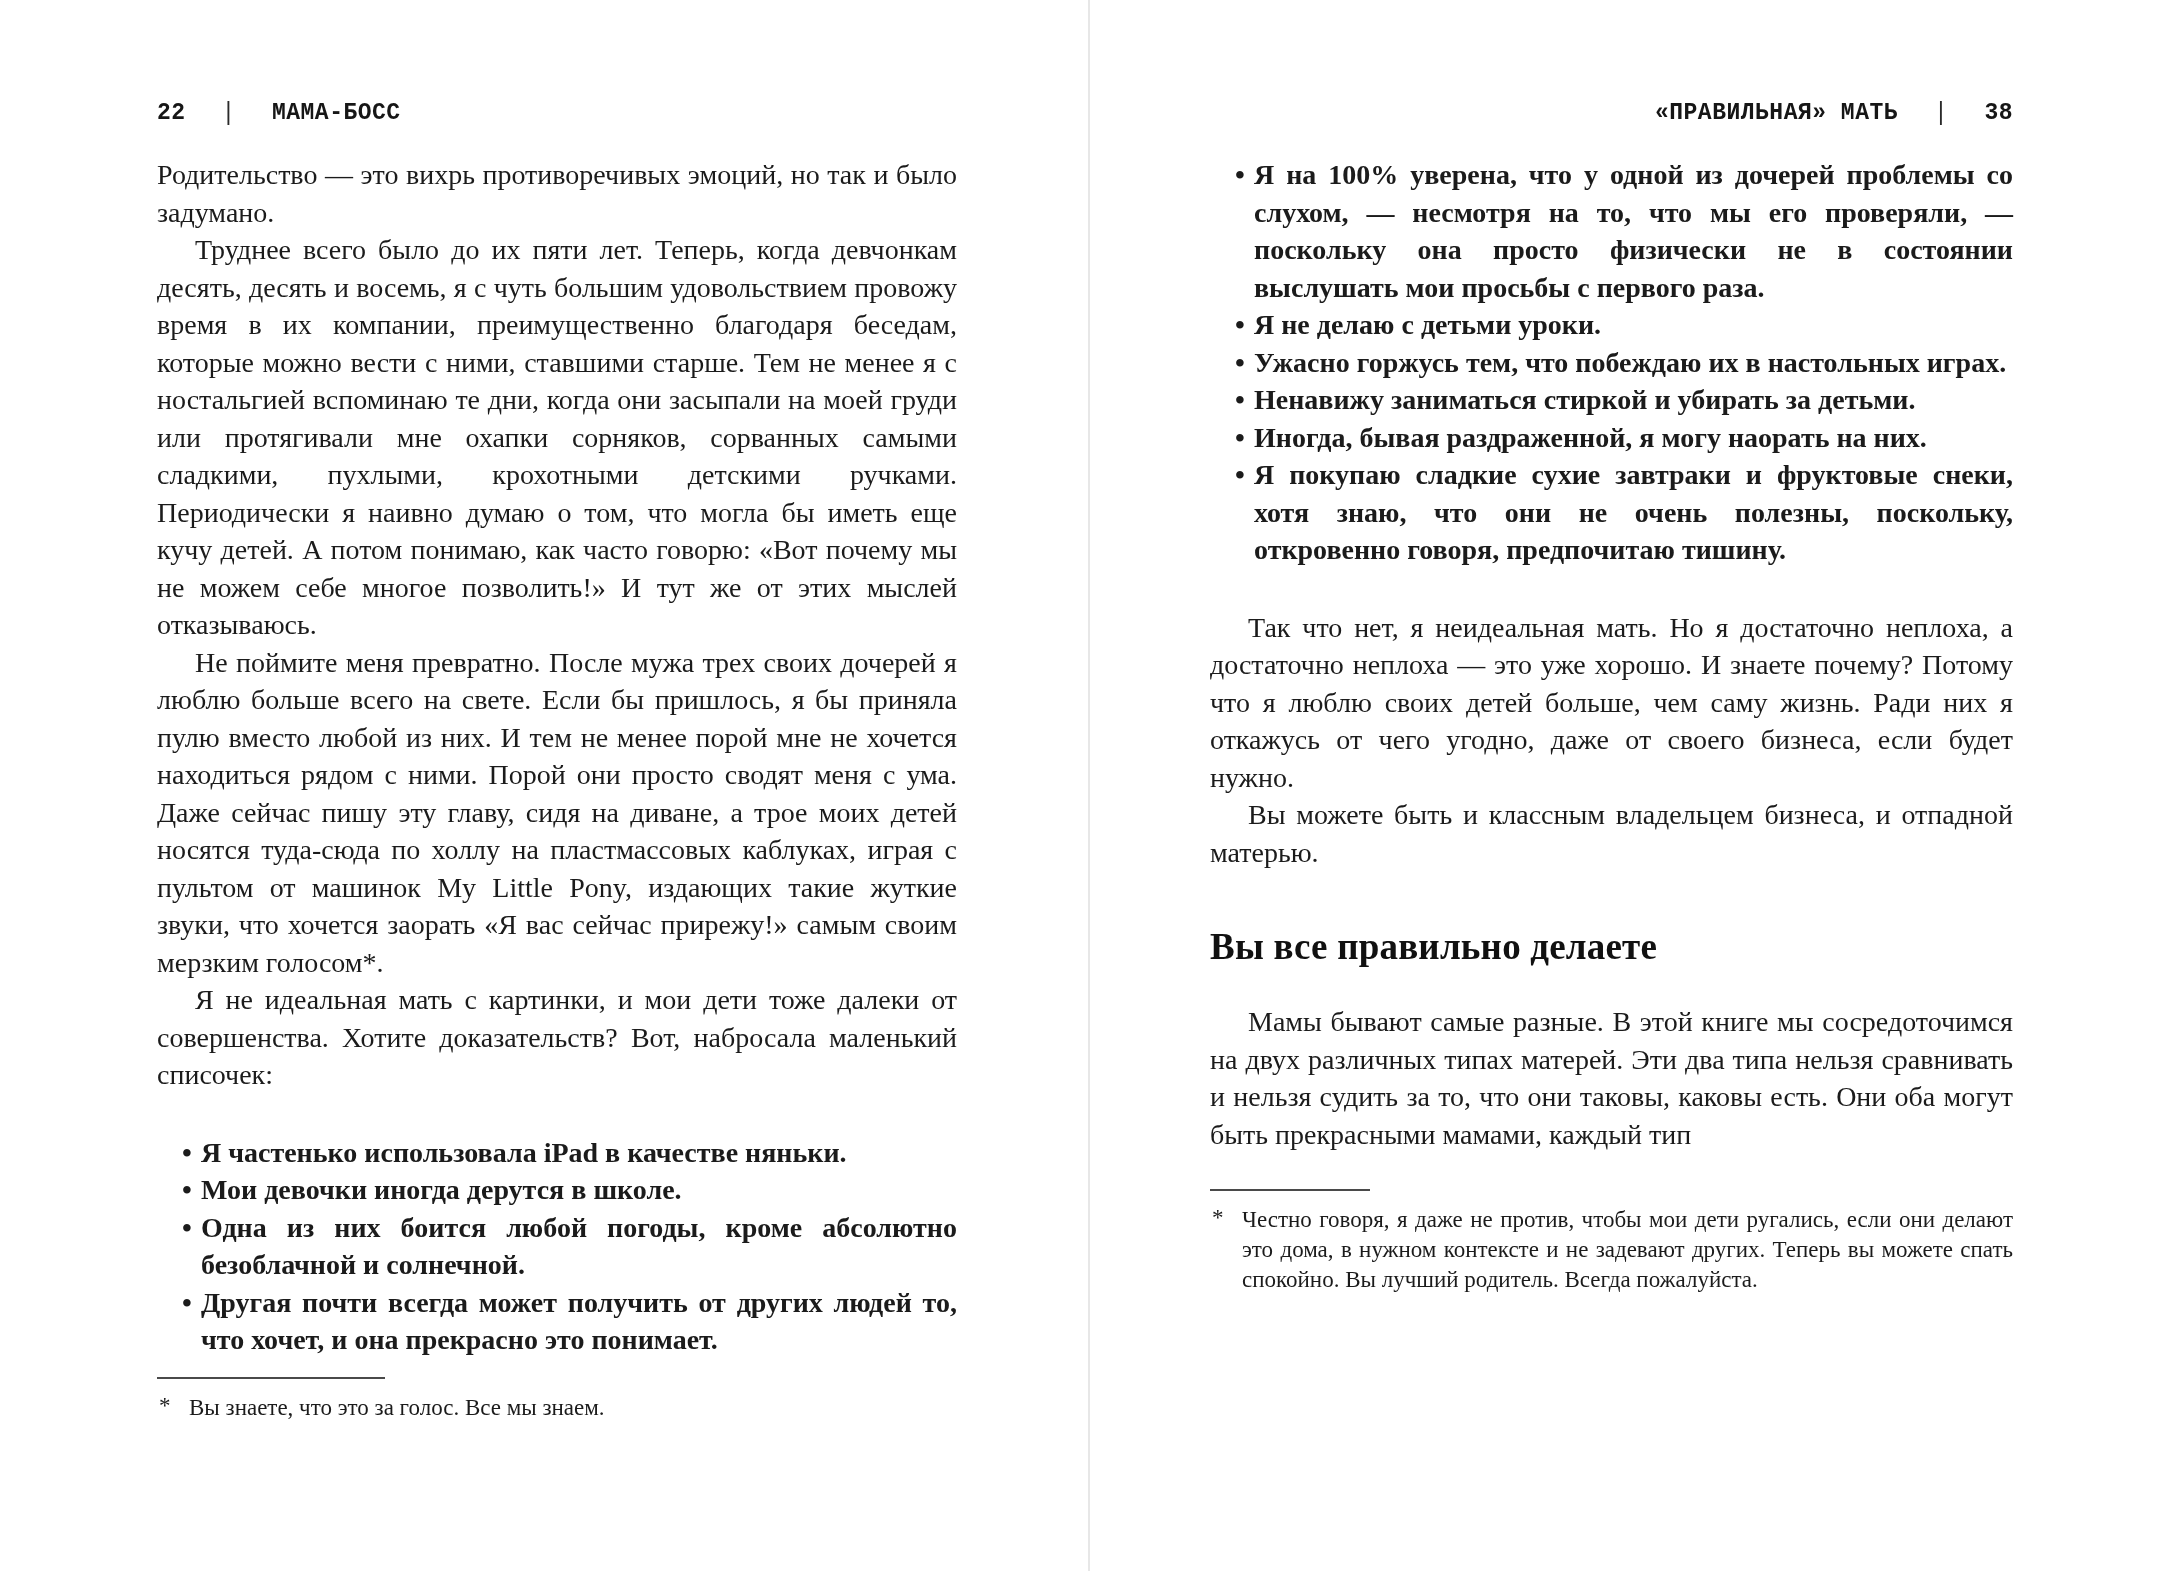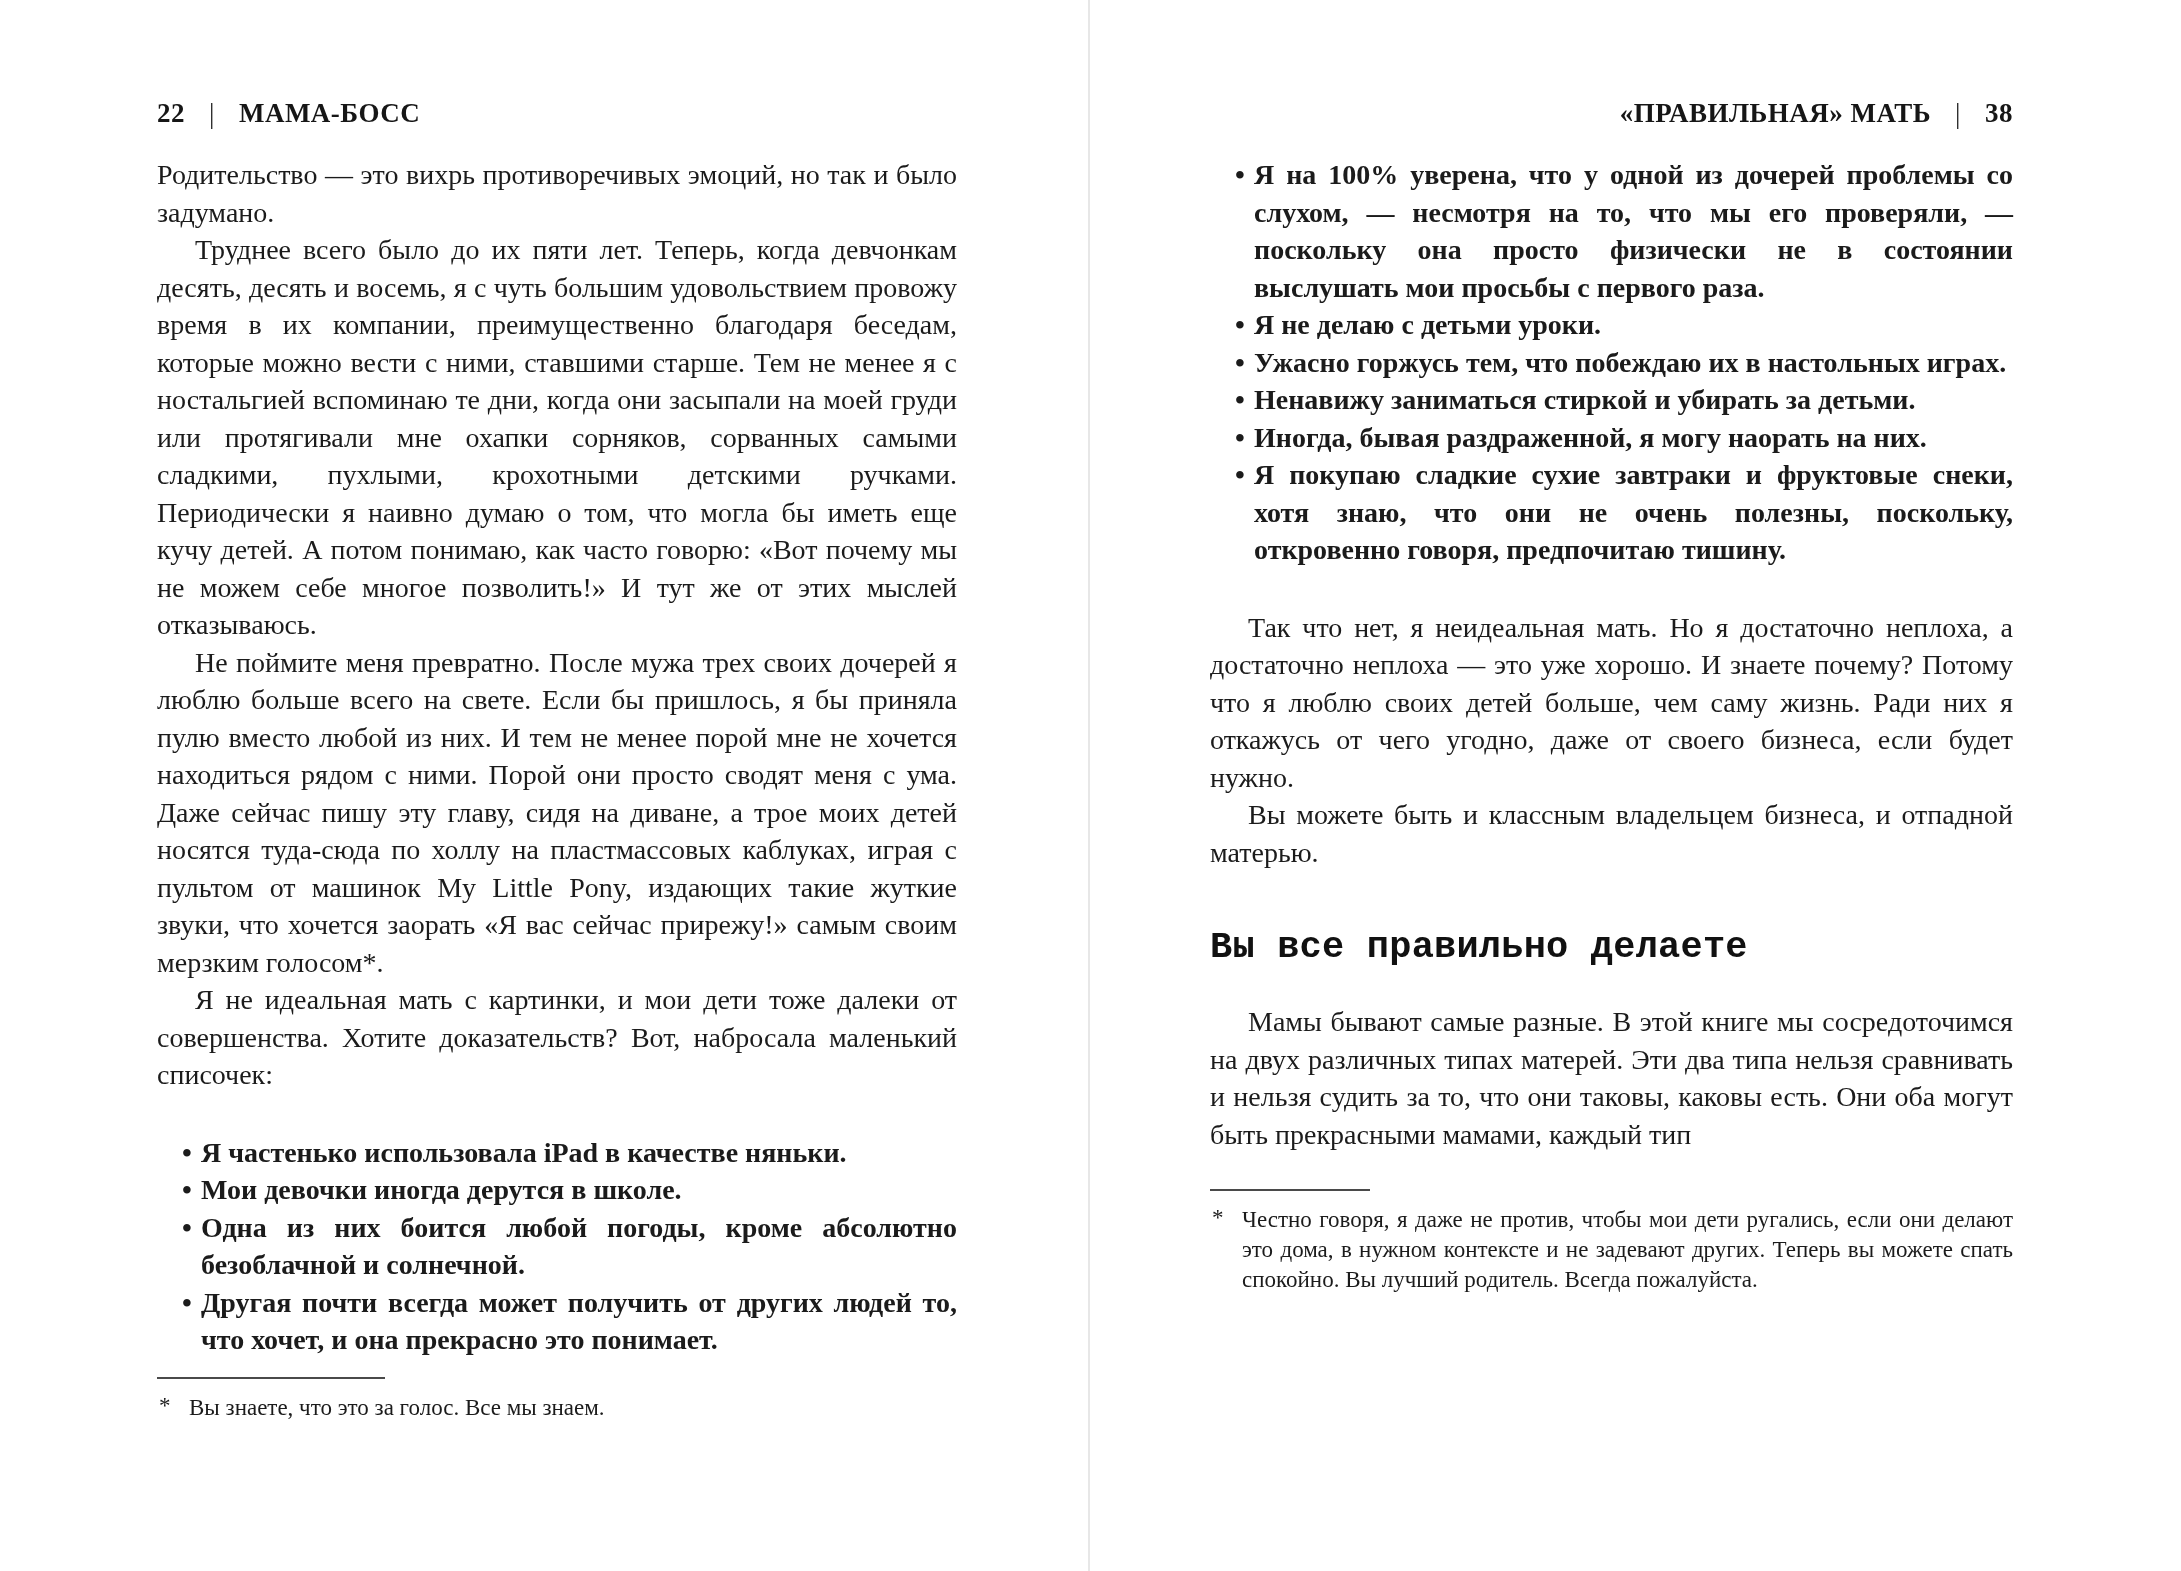--- a/index.html
+++ b/index.html
@@ -23,24 +23,24 @@
   .page {
     position: absolute;
     top: 100px;
   }
   .page-left  { left: 157px;  width: 800px; }
   .page-right { left: 1210px; width: 803px; }
 
   .running-head {
     display: flex;
     align-items: baseline;
-    gap: 24px;
-    font-family: Liberation Serif, serif;
+    gap: 36px;
+    font-family: Liberation Mono, monospace;
     font-weight: 700;
-    font-size: 27px;
+    font-size: 23px;
     line-height: 26px;
     letter-spacing: 0.5px;
     color: #161616;
     margin-bottom: 30px;
   }
   .running-head.right { justify-content: flex-end; }
   .running-head .sep { font-weight: 400; color: #2a2a2a; transform: scaleY(1.1); }
 
   .body-text {
     font-size: 28px;
@@ -65,21 +65,21 @@
   ul.book-list li::before {
     content: "\2022";
     position: absolute;
     left: 25px;
     top: 0;
   }
 
   .after-list { margin-top: 40px !important; }
 
   .section-heading {
-    font-family: Liberation Mono, monospace;
+    font-family: Liberation Serif, serif;
     font-weight: 700;
     font-size: 37px;
     line-height: 44px;
     letter-spacing: 0.2px;
     color: #111111;
     margin: 54px 0 34px 0;
     text-align: left;
   }
 
   .footnote {

